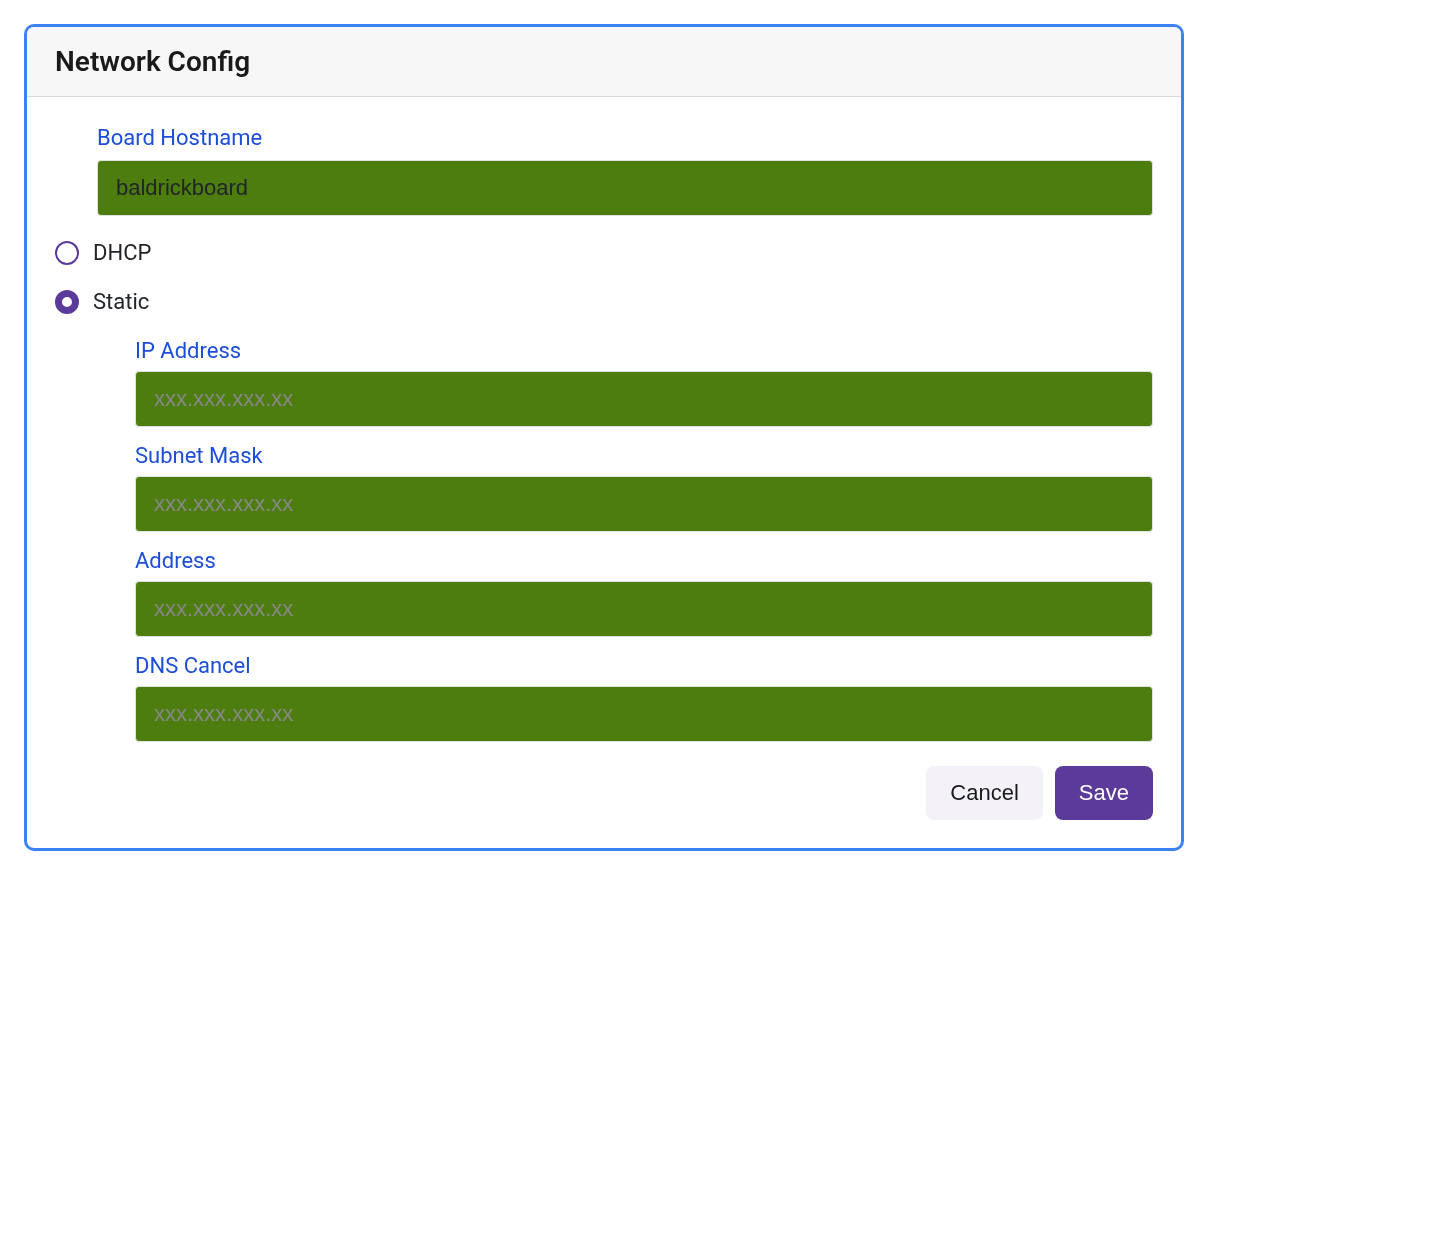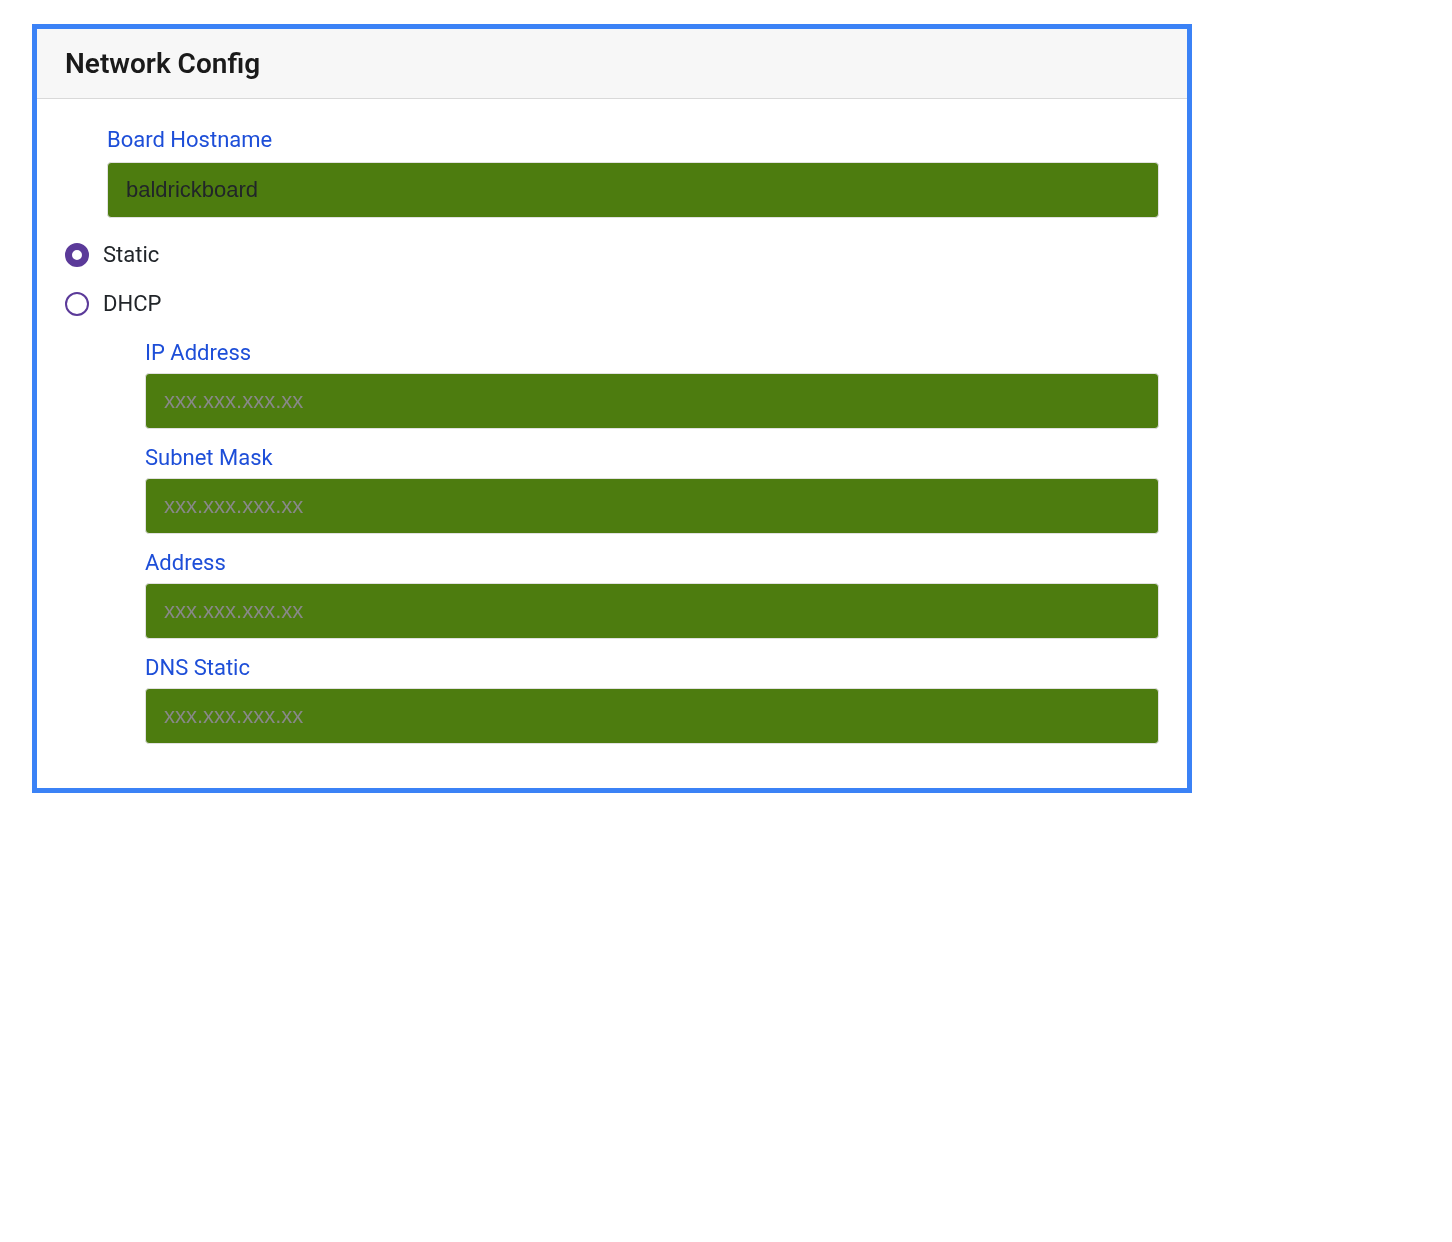--- a/index.html
+++ b/index.html
@@ -7,26 +7,25 @@
       margin: 0;
       padding: 0;
     }
     body {
       font-family: -apple-system, BlinkMacSystemFont, "Segoe UI", Roboto, "Helvetica Neue", Arial, sans-serif;
       background: #ffffff;
       padding: 24px;
       color: #1a1a1a;
     }
     .panel {
-      border: 5px solid #3b82f6;
-      border-radius: 0;
+      border: 3px solid #3b82f6;
+      border-radius: 10px;
       overflow: hidden;
       max-width: 1160px;
       background: #ffffff;
-      margin-left: 8px;
     }
     .panel-header {
       background: #f7f7f7;
       border-bottom: 1px solid #d9d9d9;
       padding: 18px 28px;
     }
     .panel-title {
       font-size: 28px;
       font-weight: 600;
       color: #1a1a1a;
@@ -122,48 +121,52 @@
     <h2 class="panel-title">Network Config</h2>
   </div>
   <div class="panel-body">
 
     <div class="form-group form-group-indented">
       <label class="form-label">Board Hostname</label>
       <input type="text" class="form-input" value="baldrickboard" style="">
     </div>
 
     <div class="radio-row">
-      <span class="radio-circle checked"></span>
-      <span class="radio-label">Static</span>
+      <span class="radio-circle"></span>
+      <span class="radio-label">DHCP</span>
     </div>
 
     <div class="radio-row">
-      <span class="radio-circle"></span>
-      <span class="radio-label">DHCP</span>
+      <span class="radio-circle checked"></span>
+      <span class="radio-label">Static</span>
     </div>
 
     <div class="static-fields">
 
       <div class="static-group">
         <label class="form-label">IP Address</label>
         <input type="text" class="form-input" placeholder="xxx.xxx.xxx.xx" style="">
       </div>
 
       <div class="static-group">
         <label class="form-label">Subnet Mask</label>
         <input type="text" class="form-input" placeholder="xxx.xxx.xxx.xx" style="">
       </div>
 
       <div class="static-group">
         <label class="form-label">Address</label>
         <input type="text" class="form-input" placeholder="xxx.xxx.xxx.xx" style="">
       </div>
 
       <div class="static-group">
-        <label class="form-label">DNS Static</label>
+        <label class="form-label">DNS Cancel</label>
         <input type="text" class="form-input" placeholder="xxx.xxx.xxx.xx" style="">
       </div>
 
     </div>
 
+    <div class="button-row">
+      <button class="btn btn-cancel">Cancel</button>
+      <button class="btn btn-save">Save</button>
+    </div>
 
   </div>
 </div>
 
 </body></html>

